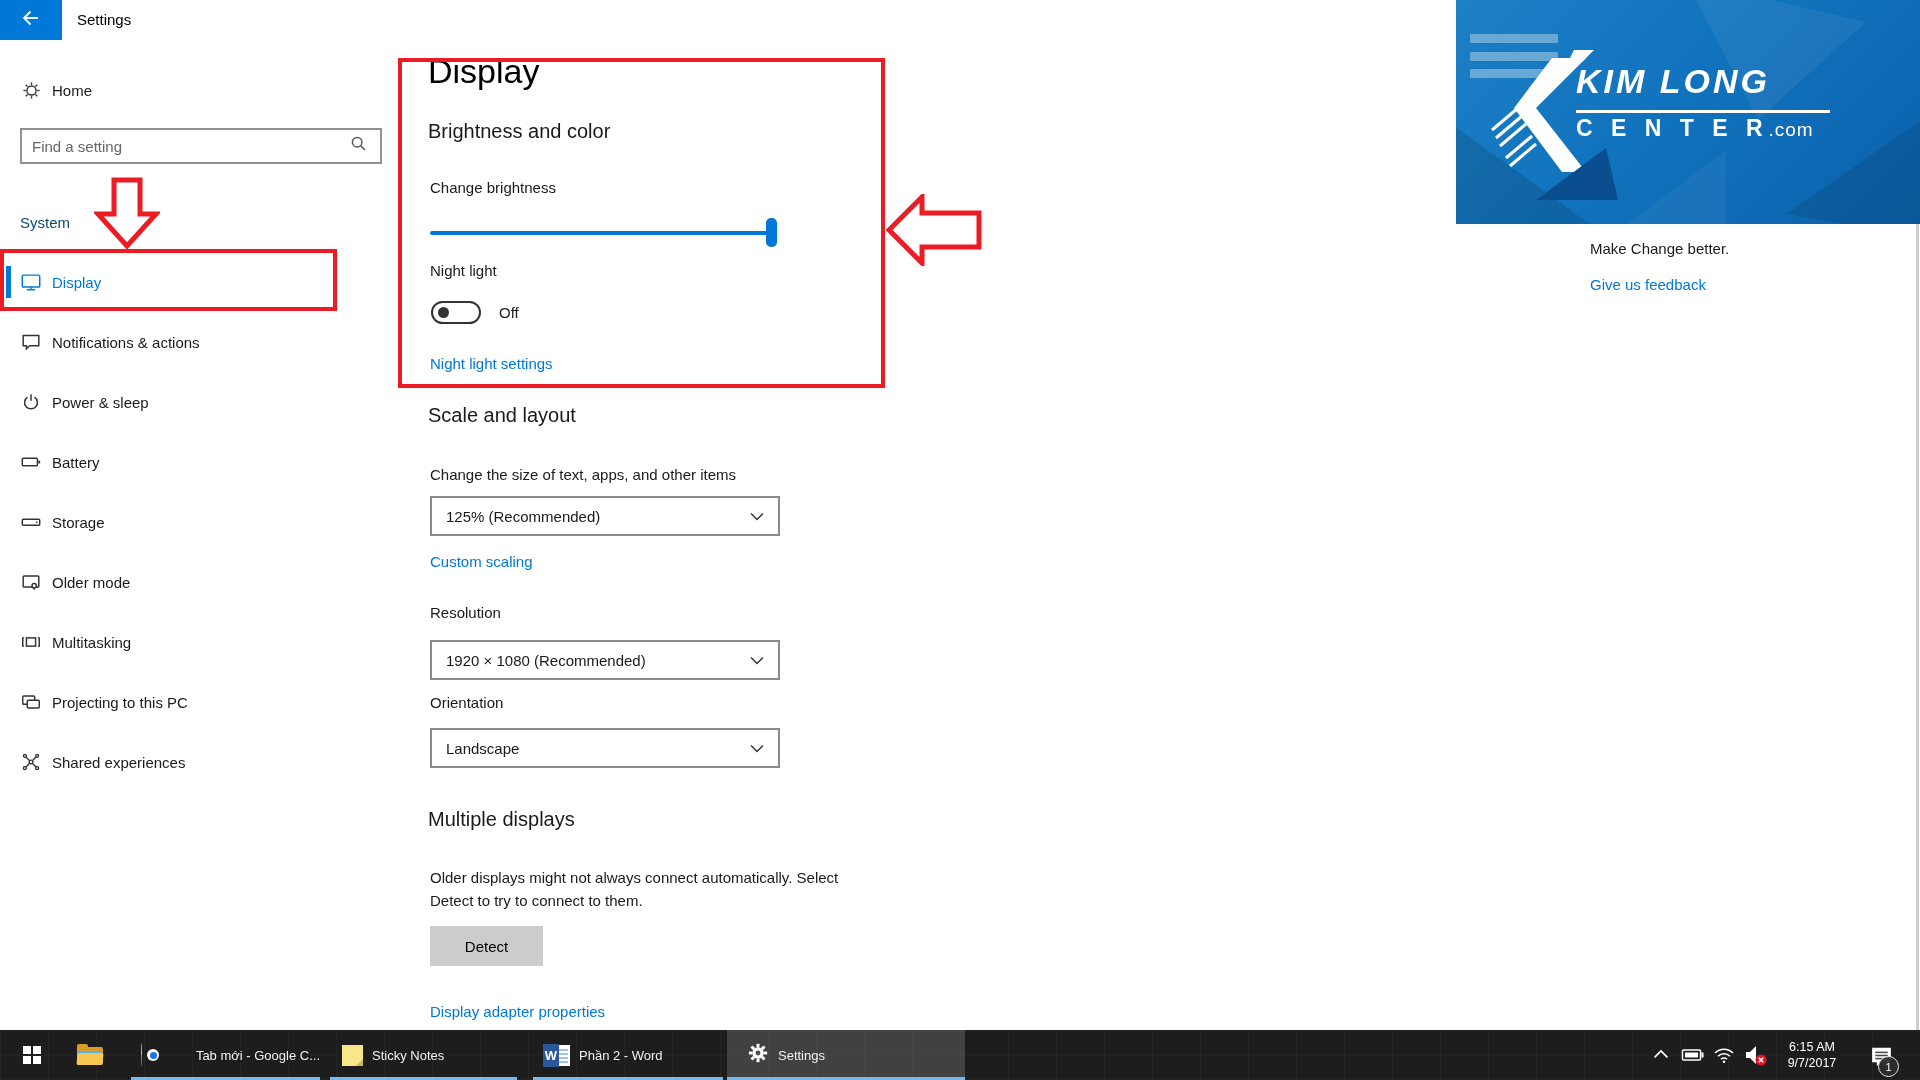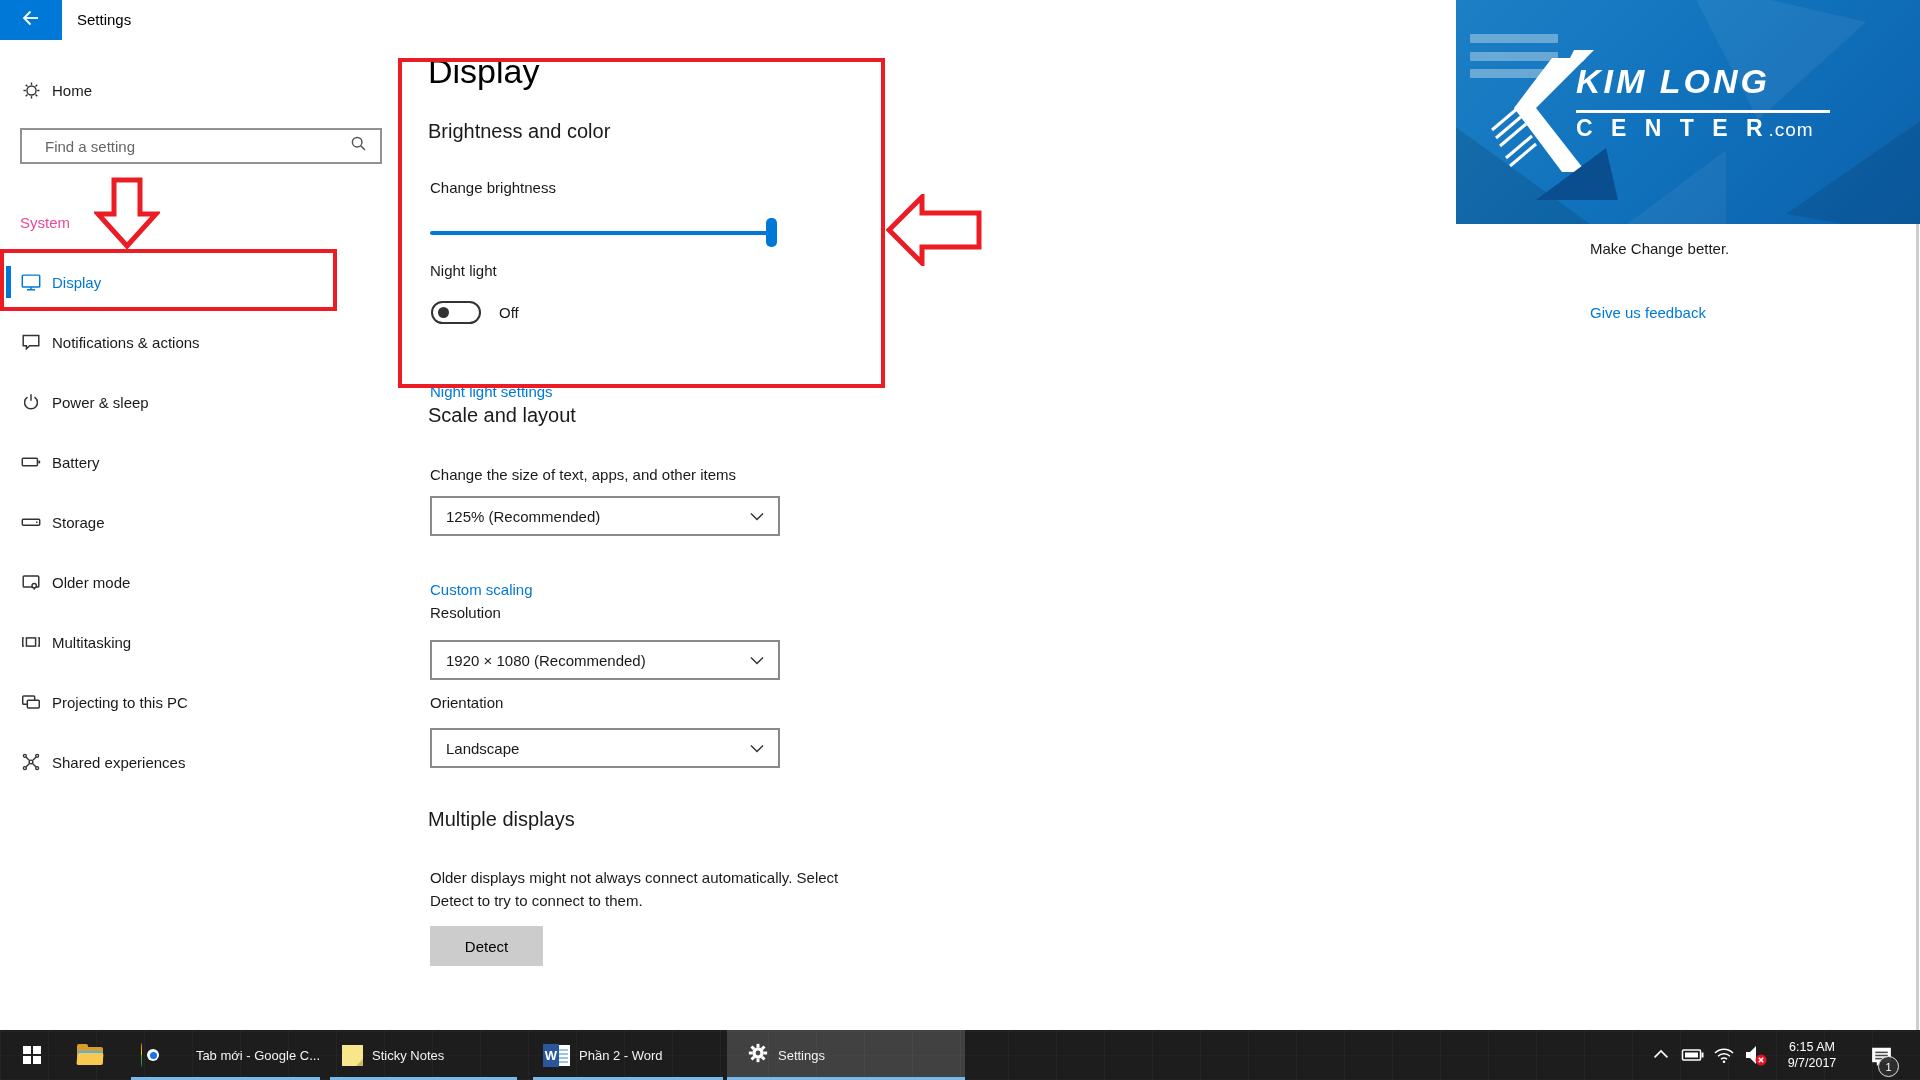--- a/index.html
+++ b/index.html
@@ -11,33 +11,33 @@
   
   .back-btn { left:0; top:0; width:62px; height:40px; background:#0078d7; display:flex; align-items:center; justify-content:center; cursor:pointer; }
   .win-title { left:77px; top:11px; font-size:15px; color:#000; }
 
   
   .side-row { display:flex; align-items:center; height:40px; cursor:pointer; }
   .side-row .ic { width:22px; height:22px; margin-left:20px; display:flex; align-items:center; justify-content:center; flex:0 0 22px; }
   .side-row .lbl { margin-left:10px; font-size:15px; }
   .home-row { left:0; top:70px; width:390px; }
   .search-box { left:20px; top:128px; width:362px; height:36px; border:2px solid #919191; background:#fff; display:flex; align-items:center; }
-  .search-box input { flex:1; border:none; outline:none; font-size:15px; color:#333; padding:0 8px 0 10px; font-family:inherit; background:transparent;margin-left:13px; }
+  .search-box input { flex:1; border:none; outline:none; font-size:15px; color:#333; padding:0 8px 0 10px; font-family:inherit; background:transparent; }
   .search-box input::placeholder { color:#666; opacity:1; }
-  .section-lbl { left:20px; top:214px; font-size:15px; color:#ec4899; }
+  .section-lbl { left:20px; top:214px; font-size:15px; color:#0c4a6e; }
   .nav-list { left:0; top:252px; width:390px; }
   .nav-list .side-row { height:60px; }
   .side-row.active .lbl { color:#0078d7; }
   .accent-bar { left:6px; top:266px; width:5px; height:32px; background:#0078d7; }
 
   
   .h1 { font-size:34px; font-weight:300; color:#000; }
   .h2 { font-size:20px; font-weight:400; color:#1a1a1a; }
   .lbl15 { font-size:15px; color:#1a1a1a; }
-  .link { font-size:15px; color:#0078d7; cursor:pointer;margin-top:28px; }
+  .link { font-size:15px; color:#0078d7; cursor:pointer; }
   .slider-track { left:430px; top:231px; width:347px; height:4px; background:#0078d7; border-radius:2px; cursor:pointer; }
   .slider-thumb { left:766px; top:218px; width:11px; height:29px; background:#0078d7; border-radius:5px; cursor:pointer; }
   .toggle { left:431px; top:301px; width:50px; height:23px; border:2px solid #333; border-radius:12px; background:#fff; cursor:pointer; }
   .toggle .knob { position:absolute; left:5px; top:3px; width:11px; height:11px; border:0; border-radius:50%; background:#333; top:4px; }
   .dropdown { width:350px; height:40px; border:2px solid #8a8a8a; background:#fff; display:flex; align-items:center; padding:12px 14px; cursor:pointer; }
   .dropdown .val { flex:1; font-size:15px; color:#1a1a1a; }
   .btn-detect { left:430px; top:926px; width:113px; height:40px; background:#cccccc; border:none; font-size:15px; color:#000; font-family:inherit; cursor:pointer; }
   .para { font-size:15px; line-height:1.55; color:#1a1a1a; width:445px; }
 
   

